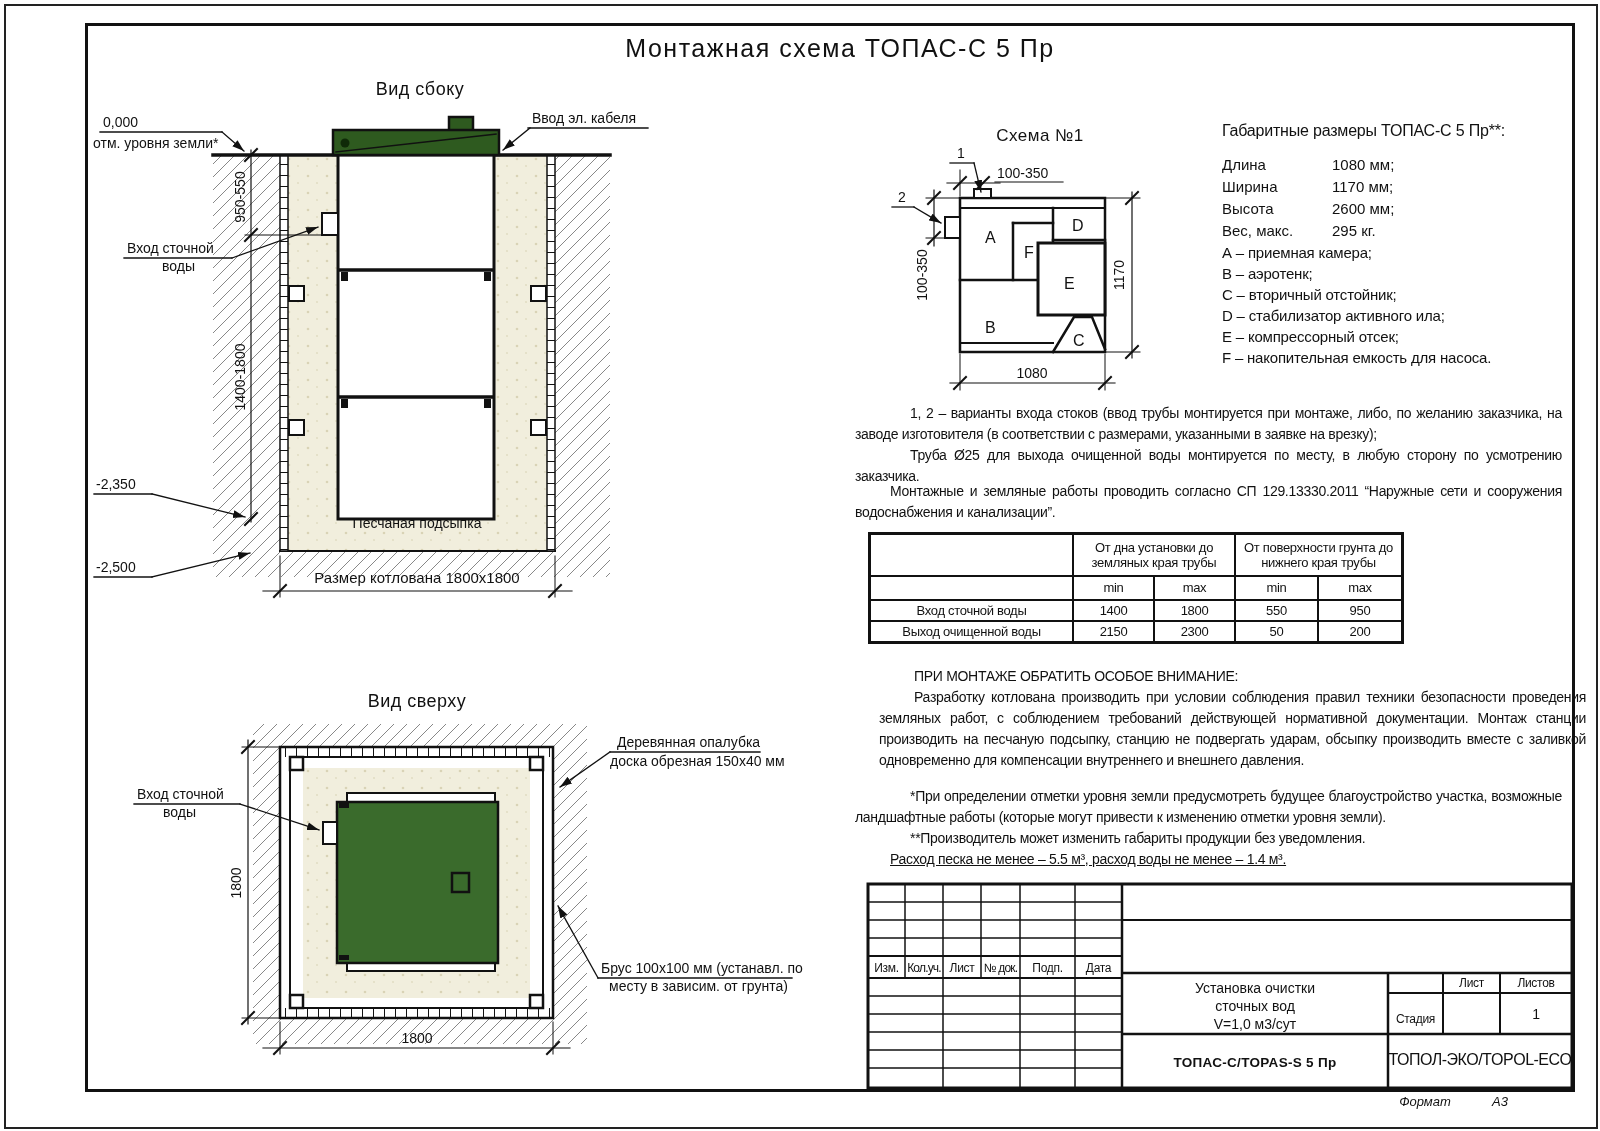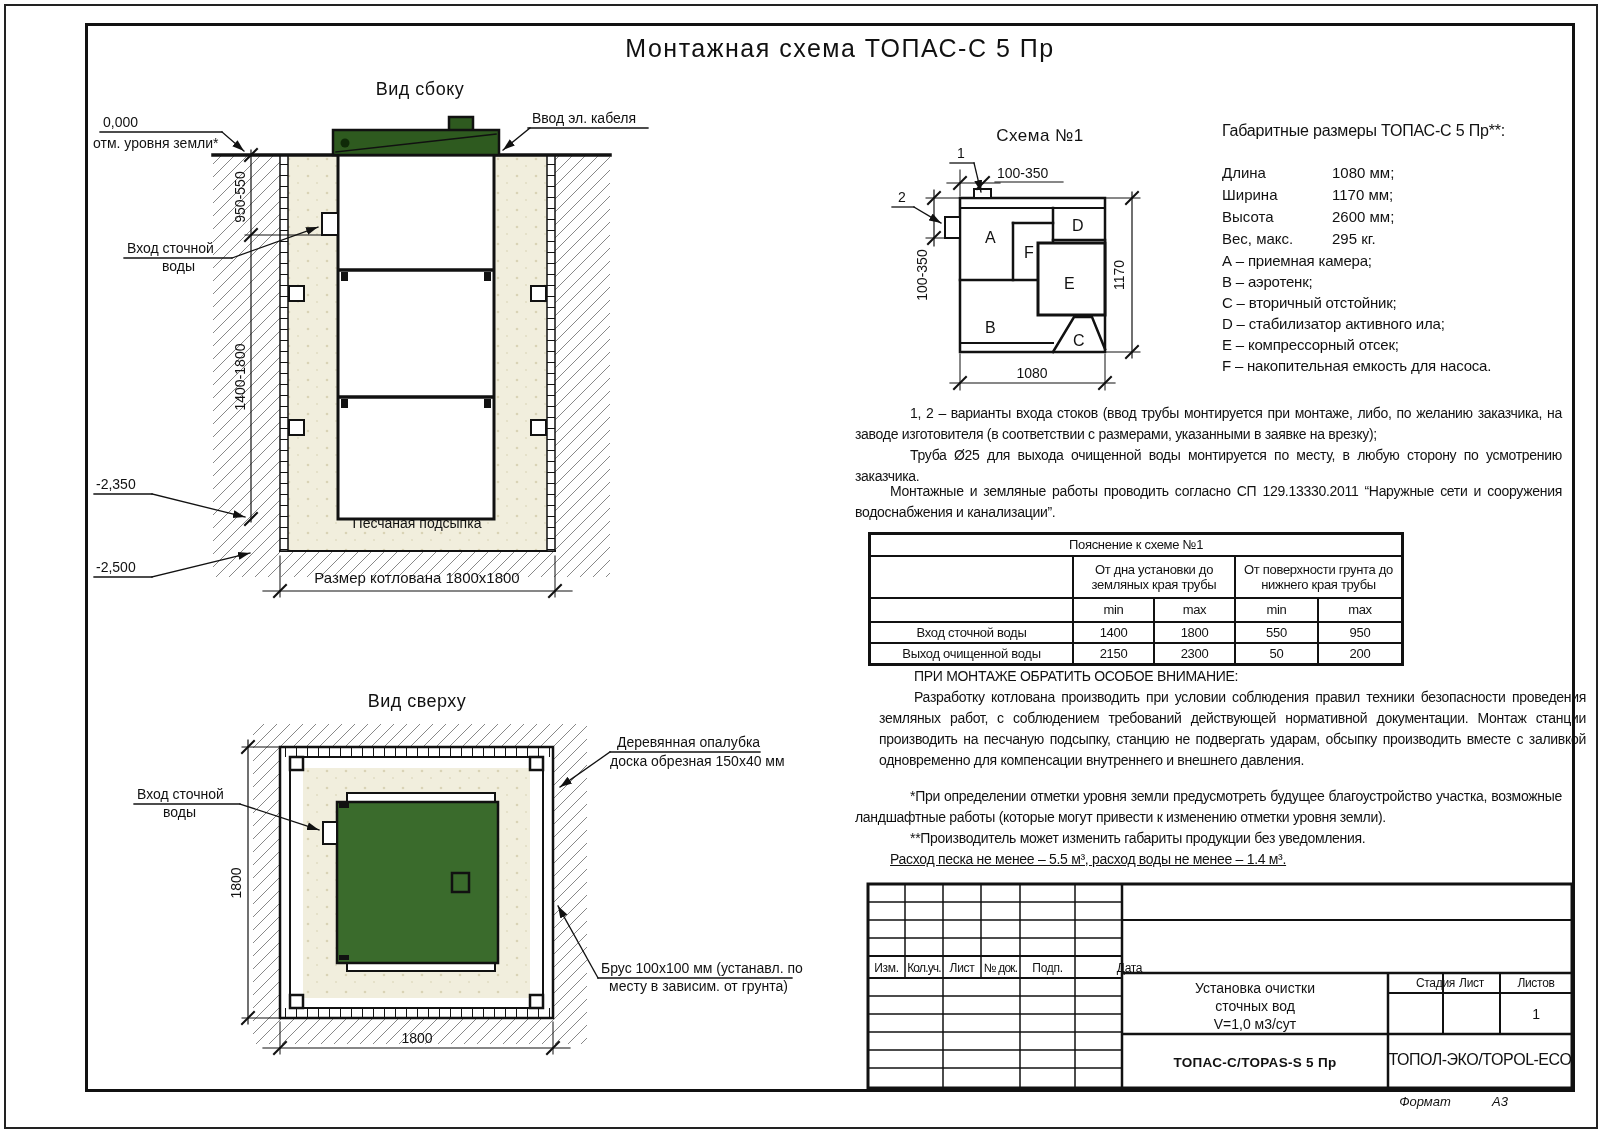--- a/index.html
+++ b/index.html
@@ -5,21 +5,21 @@
   html,body{margin:0;padding:0;background:#fff;}
   .page{position:relative;width:1600px;height:1131px;background:#fff;overflow:hidden;
         font-family:"Liberation Sans",sans-serif;color:#111;}
   .outer-border{position:absolute;left:4px;top:4px;width:1590px;height:1121px;border:2px solid #222;}
   .frame{position:absolute;left:85px;top:23px;width:1484px;height:1063px;border:3px solid #111;}
   .abs{position:absolute;}
   .main-title{left:580px;top:34px;width:520px;text-align:center;font-size:25px;letter-spacing:1.5px;}
   svg{position:absolute;left:0;top:0;}
   svg text{font-family:"Liberation Sans",sans-serif;fill:#111;}
   .specs{left:1222px;top:122px;width:340px;font-size:15px;}
-  .specs .heading{font-size:16px;margin-bottom:24px;letter-spacing:-0.2px;}
+  .specs .heading{font-size:16px;margin-bottom:16px;letter-spacing:-0.2px;}
   .specs .row{display:flex;margin-bottom:5px;}
   .specs .row .lbl{width:110px;}
   .specs .legend{}
   .specs .legend div{margin-bottom:4px;letter-spacing:-0.2px;}
   .note{left:855px;width:707px;font-size:14px;line-height:21px;letter-spacing:-0.3px;text-align:justify;}
   .note p{margin:0;text-indent:55px;}
   .note p.small-indent{text-indent:35px;}
   .underlined{text-decoration:underline;}
   .expl-table{left:868px;top:532px;border-collapse:collapse;font-size:13px;letter-spacing:-0.3px;}
   .expl-table td{border:2px solid #111;text-align:center;vertical-align:middle;padding:0 2px;}
@@ -380,23 +380,20 @@
   <div class="abs note" style="top:786px;">
     <p>*При определении отметки уровня земли предусмотреть будущее благоустройство участка, возможные ландшафтные работы (которые могут привести к изменению отметки уровня земли).</p>
     <p>**Производитель может изменить габариты продукции без уведомления.</p>
   </div>
   <div class="abs note underlined" style="top:849px;left:890px;width:680px;">
     <p style="text-indent:0;">Расход песка не менее – 5.5 м³, расход воды не менее – 1.4 м³.</p>
   </div>
 
   <table class="abs expl-table">
     <tbody>
-        <tr style="height:22px;">
-      <td colspan="5">Пояснение к схеме №1</td>
-    </tr>
     <tr style="height:42px;">
       <td style="width:197px;"></td>
       <td colspan="2" style="width:150px;">От дна установки до земляных края трубы</td>
       <td colspan="2" style="width:155px;">От поверхности грунта до нижнего края трубы</td>
     </tr>
     <tr style="height:24px;">
       <td></td>
       <td style="width:75px;">min</td>
       <td style="width:75px;">max</td>
       <td style="width:77px;">min</td>
@@ -417,29 +414,29 @@
       <td>200</td>
     </tr>
   </tbody>
     </table>
 
   <div class="abs stamp-text" style="left:868px;top:961px;width:37px;">Изм.</div>
   <div class="abs stamp-text" style="left:905px;top:961px;width:38px;letter-spacing:-0.8px;">Кол.уч.</div>
   <div class="abs stamp-text" style="left:943px;top:961px;width:38px;">Лист</div>
   <div class="abs stamp-text" style="left:981px;top:961px;width:39px;letter-spacing:-0.8px;">№ док.</div>
   <div class="abs stamp-text" style="left:1020px;top:961px;width:55px;">Подп.</div>
-  <div class="abs stamp-text" style="left:1075px;top:961px;width:47px;margin-left:31px;">Дата</div>
+  <div class="abs stamp-text" style="left:1075px;top:961px;width:47px;">Дата</div>
 
   <div class="abs doc-title">
     <div>Установка очистки</div>
     <div>сточных вод</div>
     <div>V=1,0 м3/сут</div>
   </div>
 
-  <div class="abs stamp-text" style="left:1388px;top:976px;width:55px;padding-left:20px;">Стадия</div>
+  <div class="abs stamp-text" style="left:1388px;top:1012px;width:55px;">Стадия</div>
   <div class="abs stamp-text" style="left:1443px;top:976px;width:57px;">Лист</div>
   <div class="abs stamp-text" style="left:1500px;top:976px;width:72px;">Листов</div>
   <div class="abs stamp-text" style="left:1500px;top:1006px;width:72px;font-size:14px;">1</div>
 
   <div class="abs model-cell">ТОПАС-С/TOPAS-S 5 Пр</div>
   <div class="abs company-cell">ТОПОЛ-ЭКО/TOPOL-ECO</div>
 
   <div class="abs fmt" style="left:1380px;top:1094px;width:90px;text-align:center;">Формат</div>
   <div class="abs fmt" style="left:1478px;top:1094px;width:44px;text-align:center;">А3</div>
 </div>

